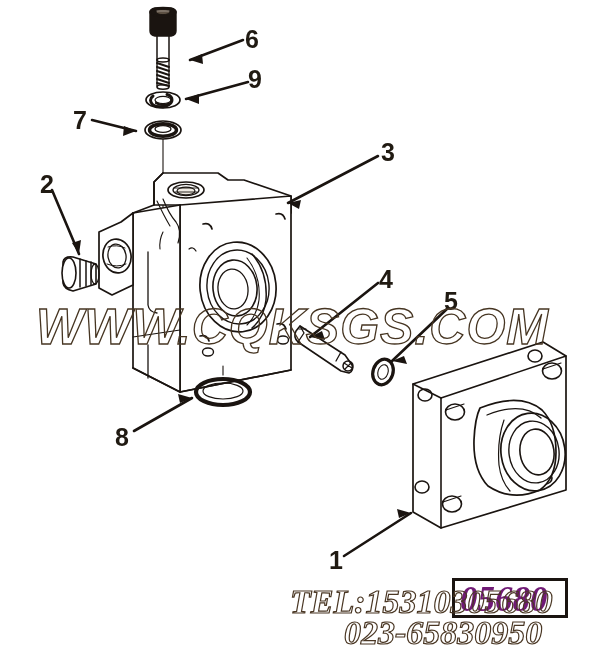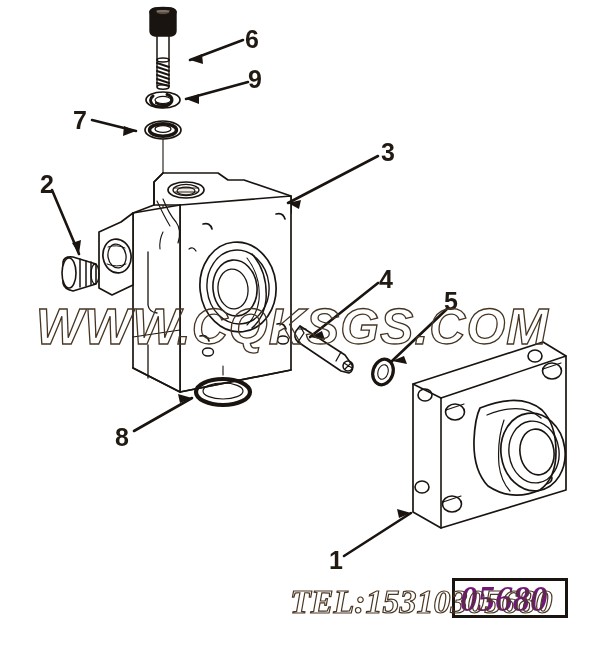--- a/index.html
+++ b/index.html
@@ -264,14 +264,15 @@
   <div class="callout" style="left:329px; top:548px;">1</div>
 
   <div class="wm-layer">
     <div class="watermark-text" style="left:36px; top:298px;">WWW.CQKSGS.COM</div>
   </div>
 
   <div class="partnum-box" style="left:452px; top:578px; width:110px; height:34px;"></div>
   <div class="partnum-text" style="left:460px; top:580px;">05680</div>
 
   <div class="phone-text" style="left:290px; top:583px;">TEL:15310305680</div>
+  <div class="phone-text" style="left:344px; top:614px;">023-65830950</div>
 
 </div>
 
 </body></html>

